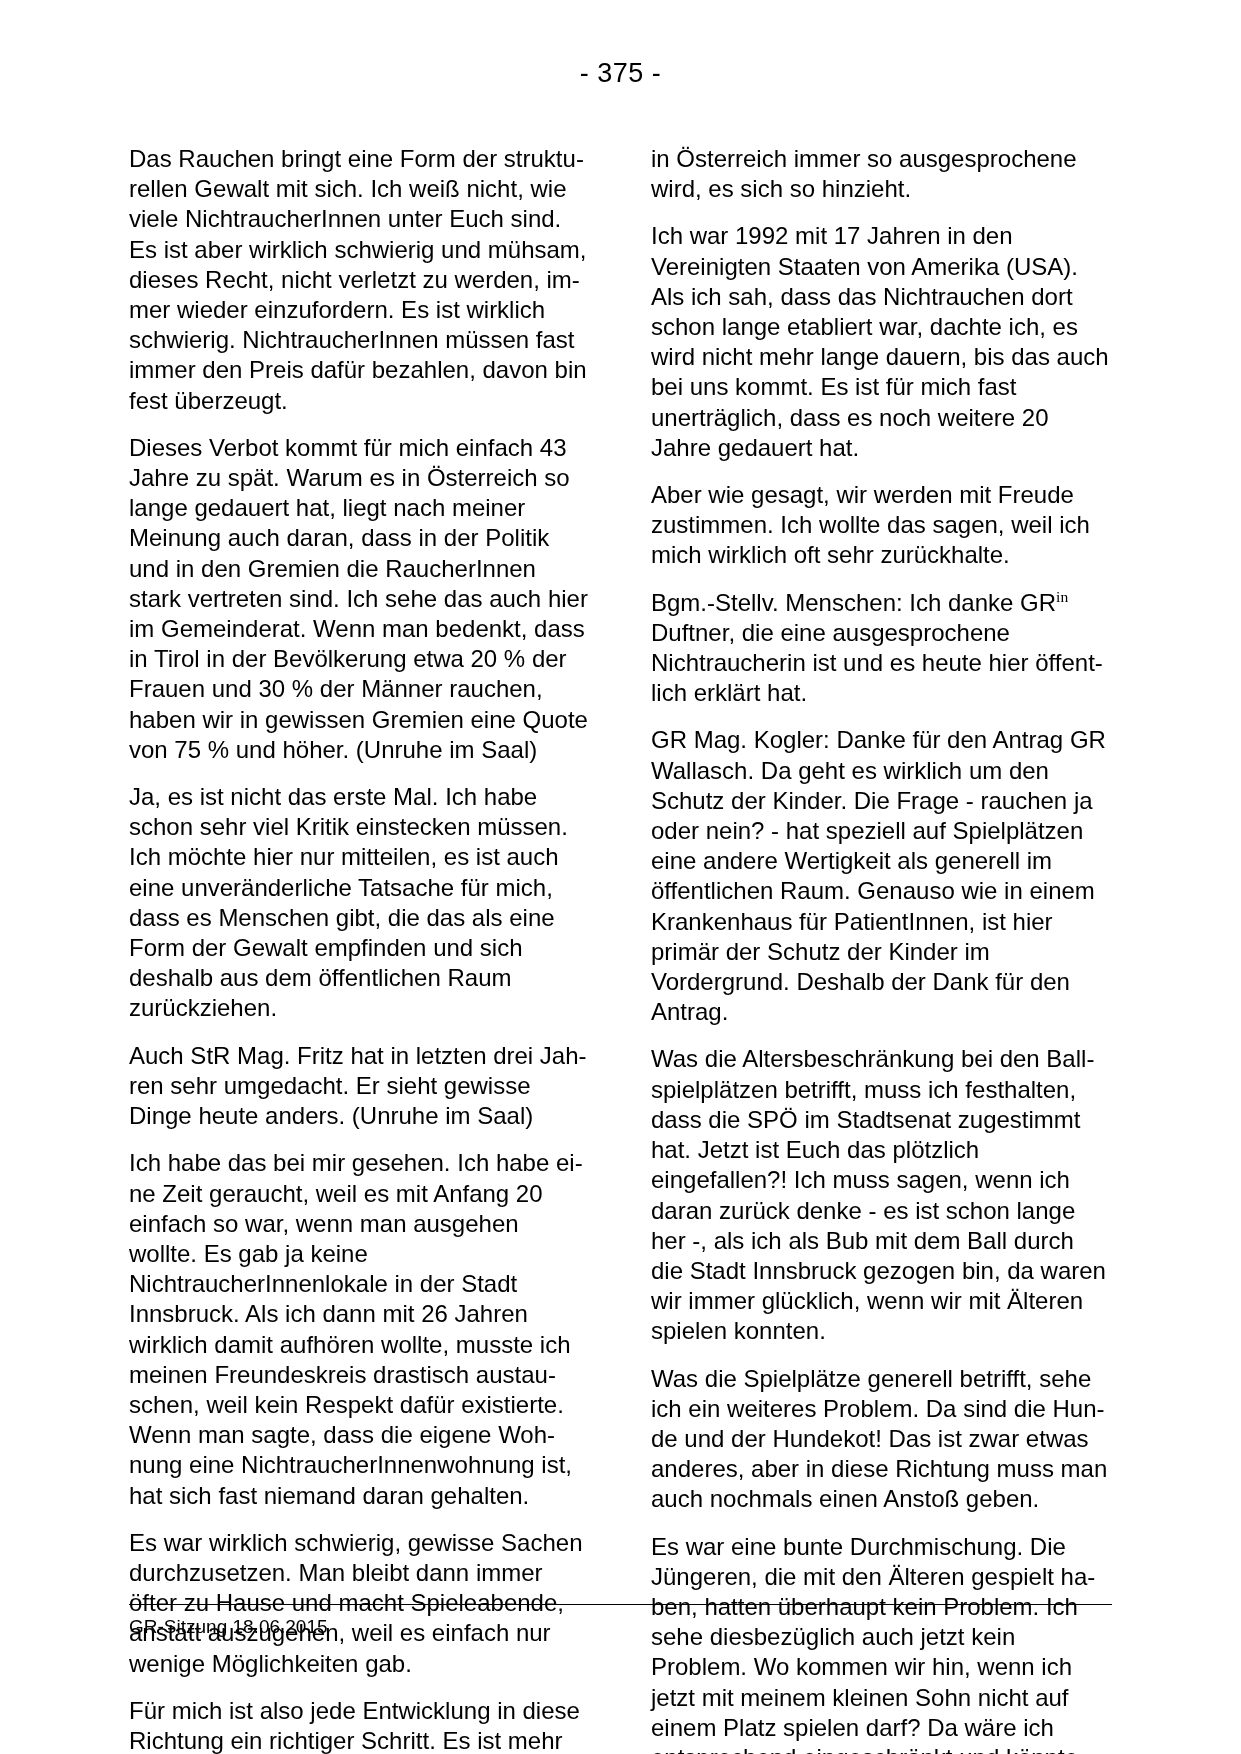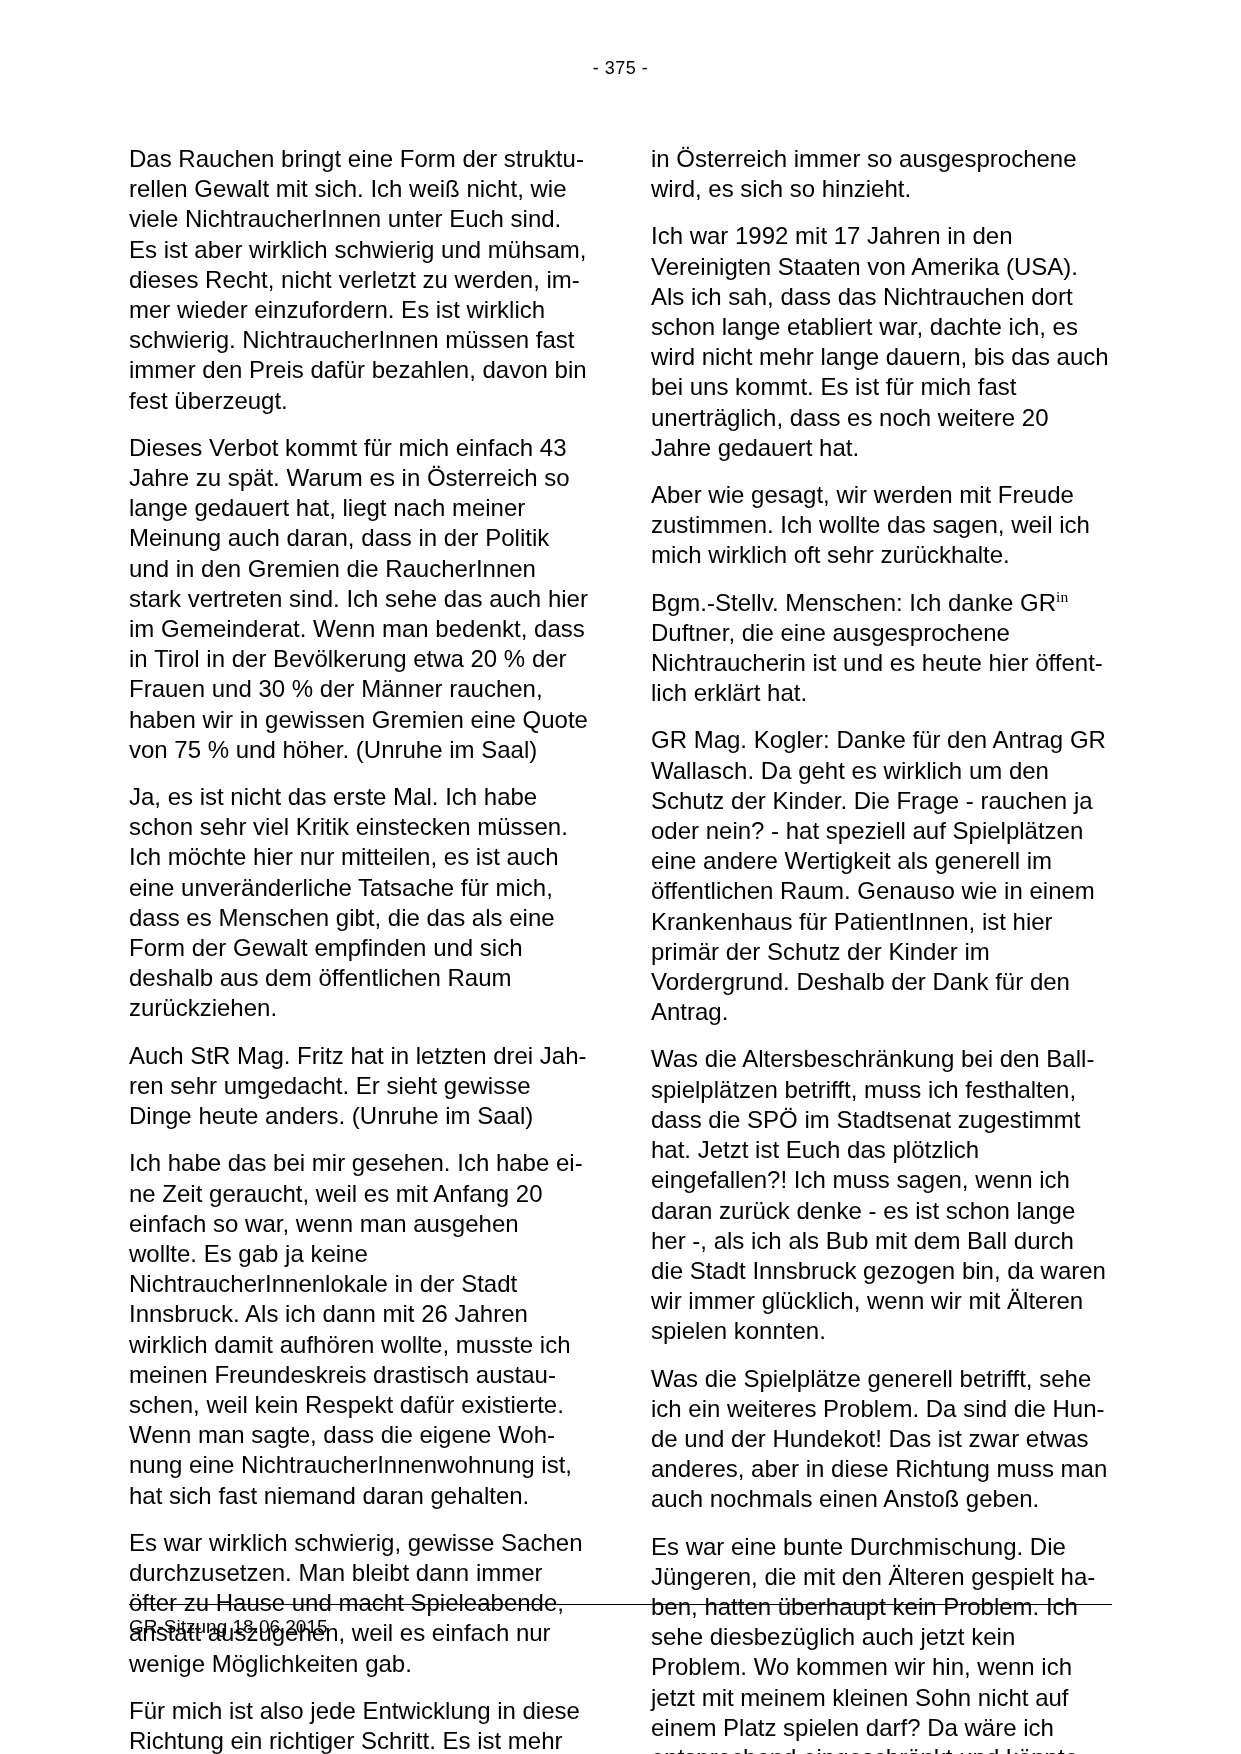--- a/index.html
+++ b/index.html
@@ -18,21 +18,21 @@
     margin: 0 auto;
     background: #ffffff;
     box-sizing: border-box;
   }
   .page-number {
     position: absolute;
     top: 58px;
     left: 0;
     width: 100%;
     text-align: center;
-    font-size: 18px;
+    font-size: 27px;
     letter-spacing: 0.5px;
   }
   .content {
     position: absolute;
     top: 128px;
     left: 129px;
     width: 983px;
     display: flex;
     flex-direction: row;
     gap: 62px;

